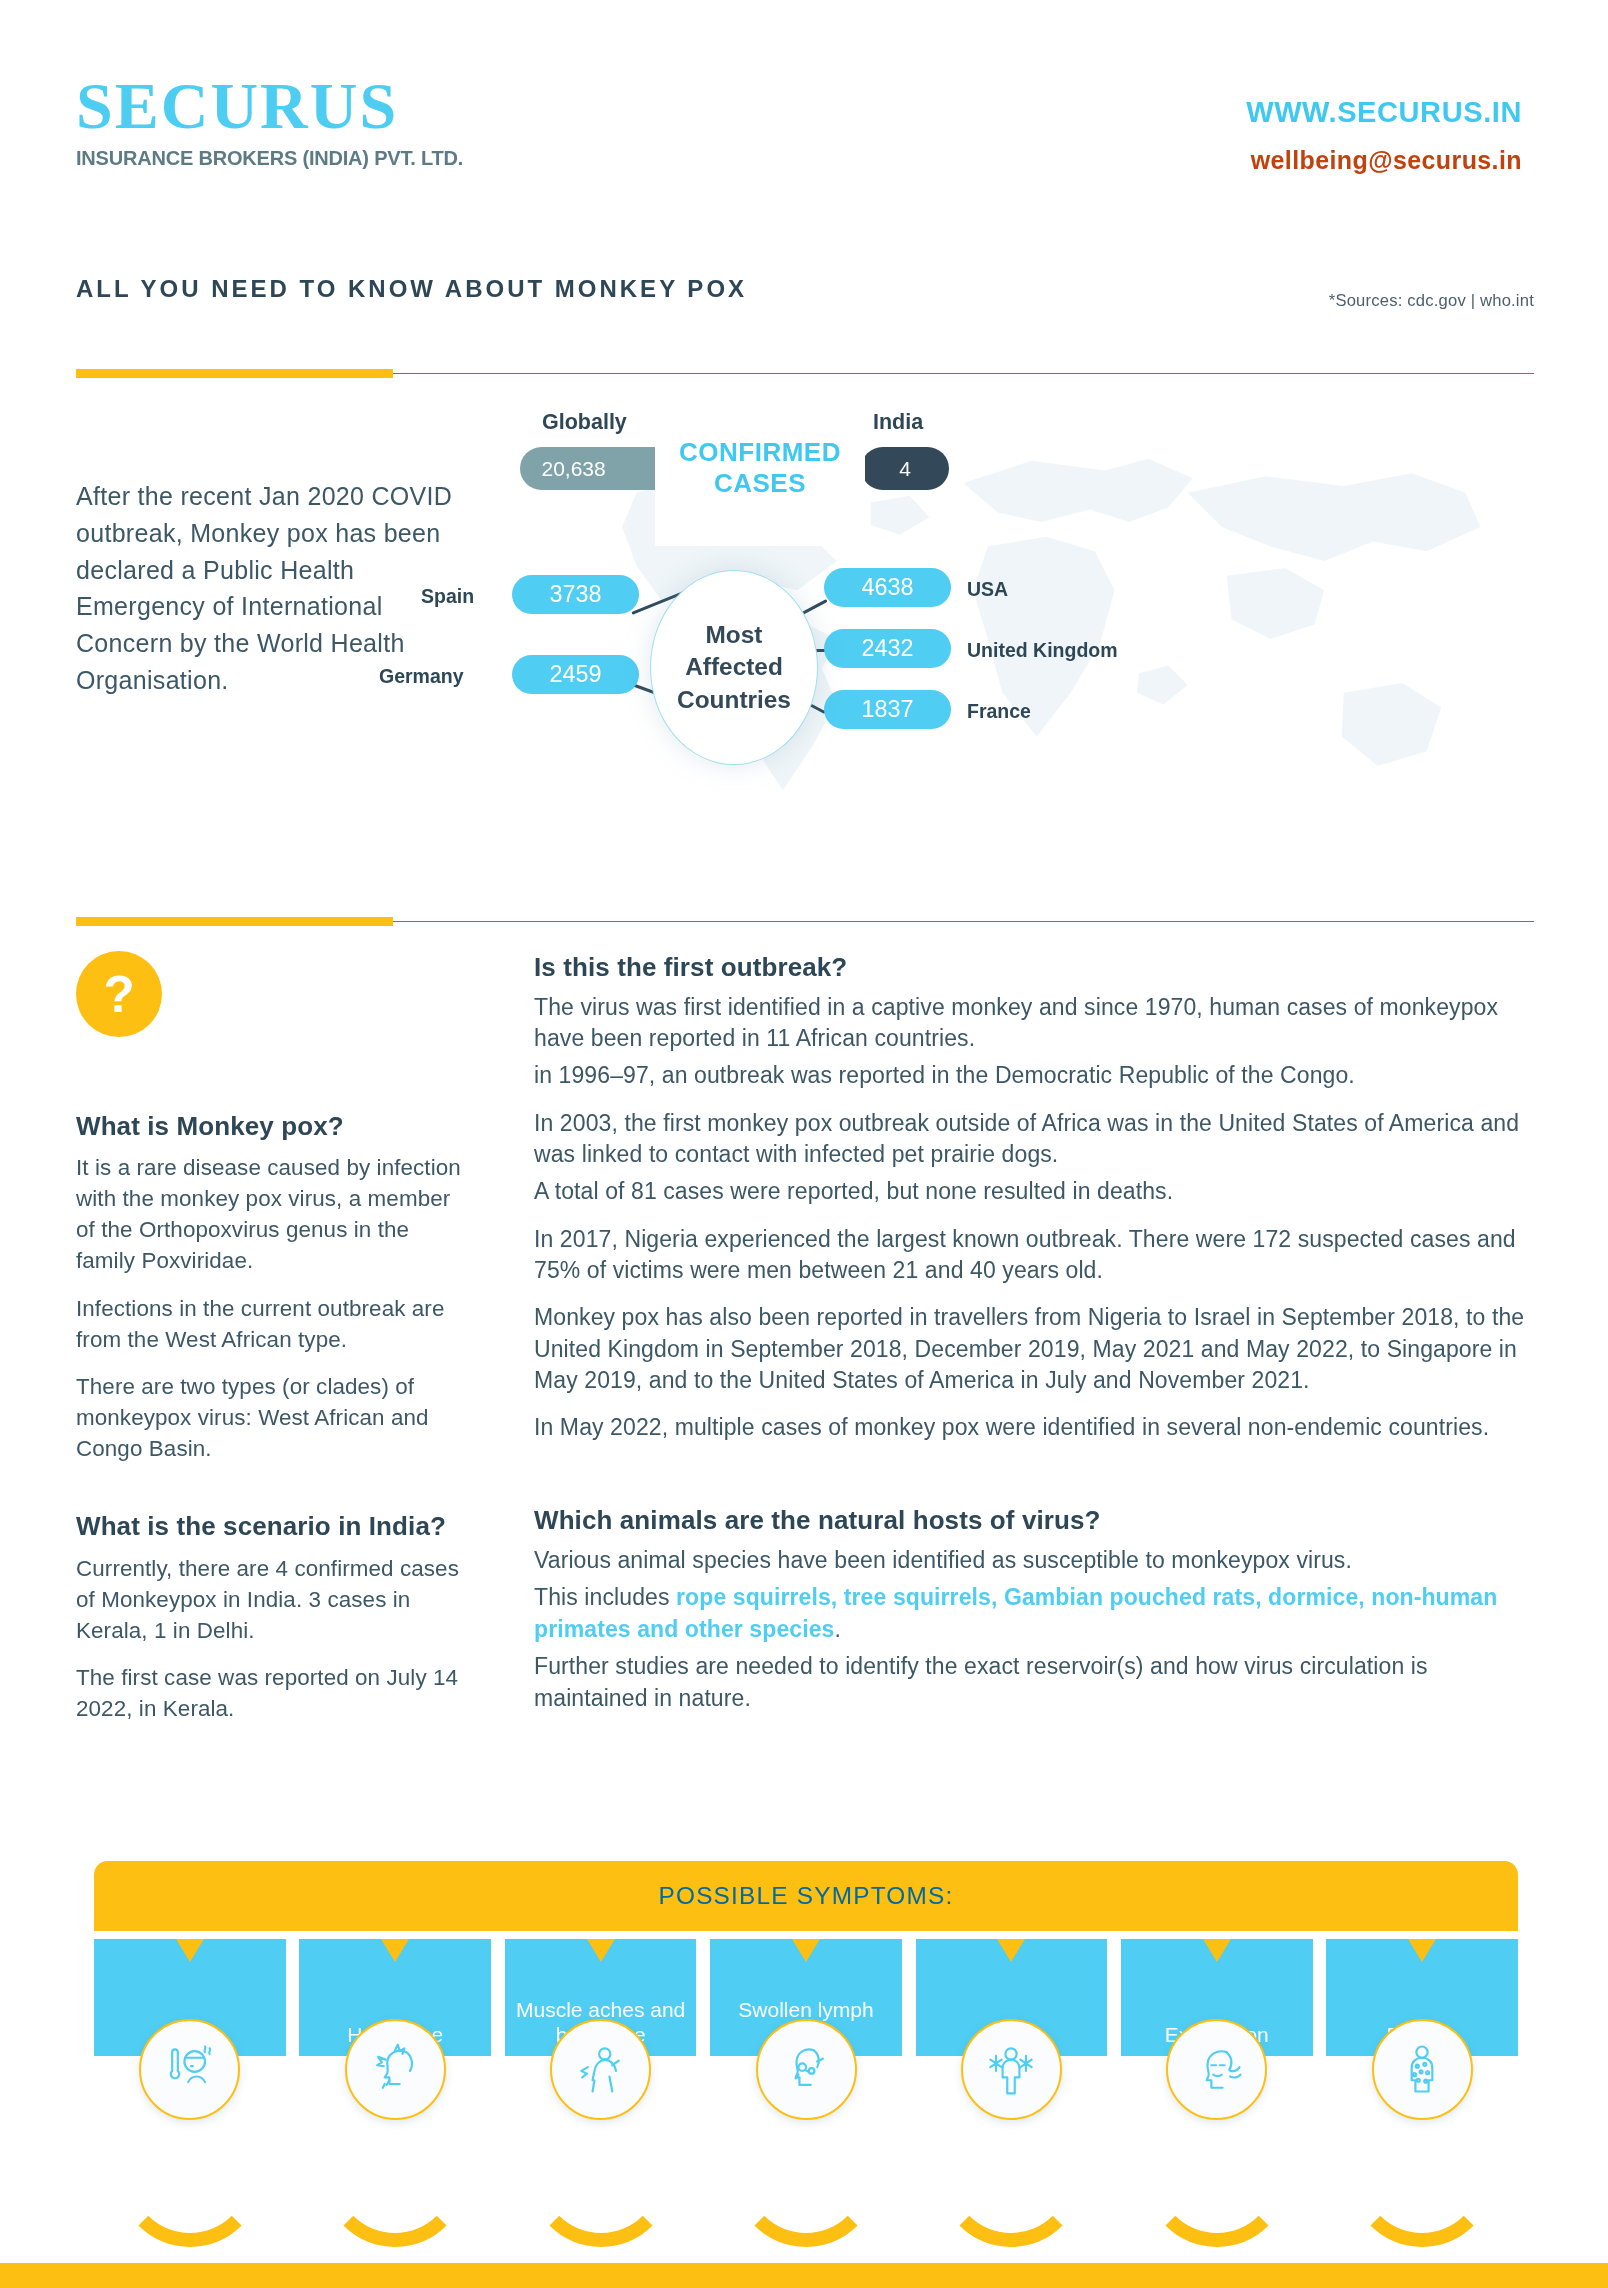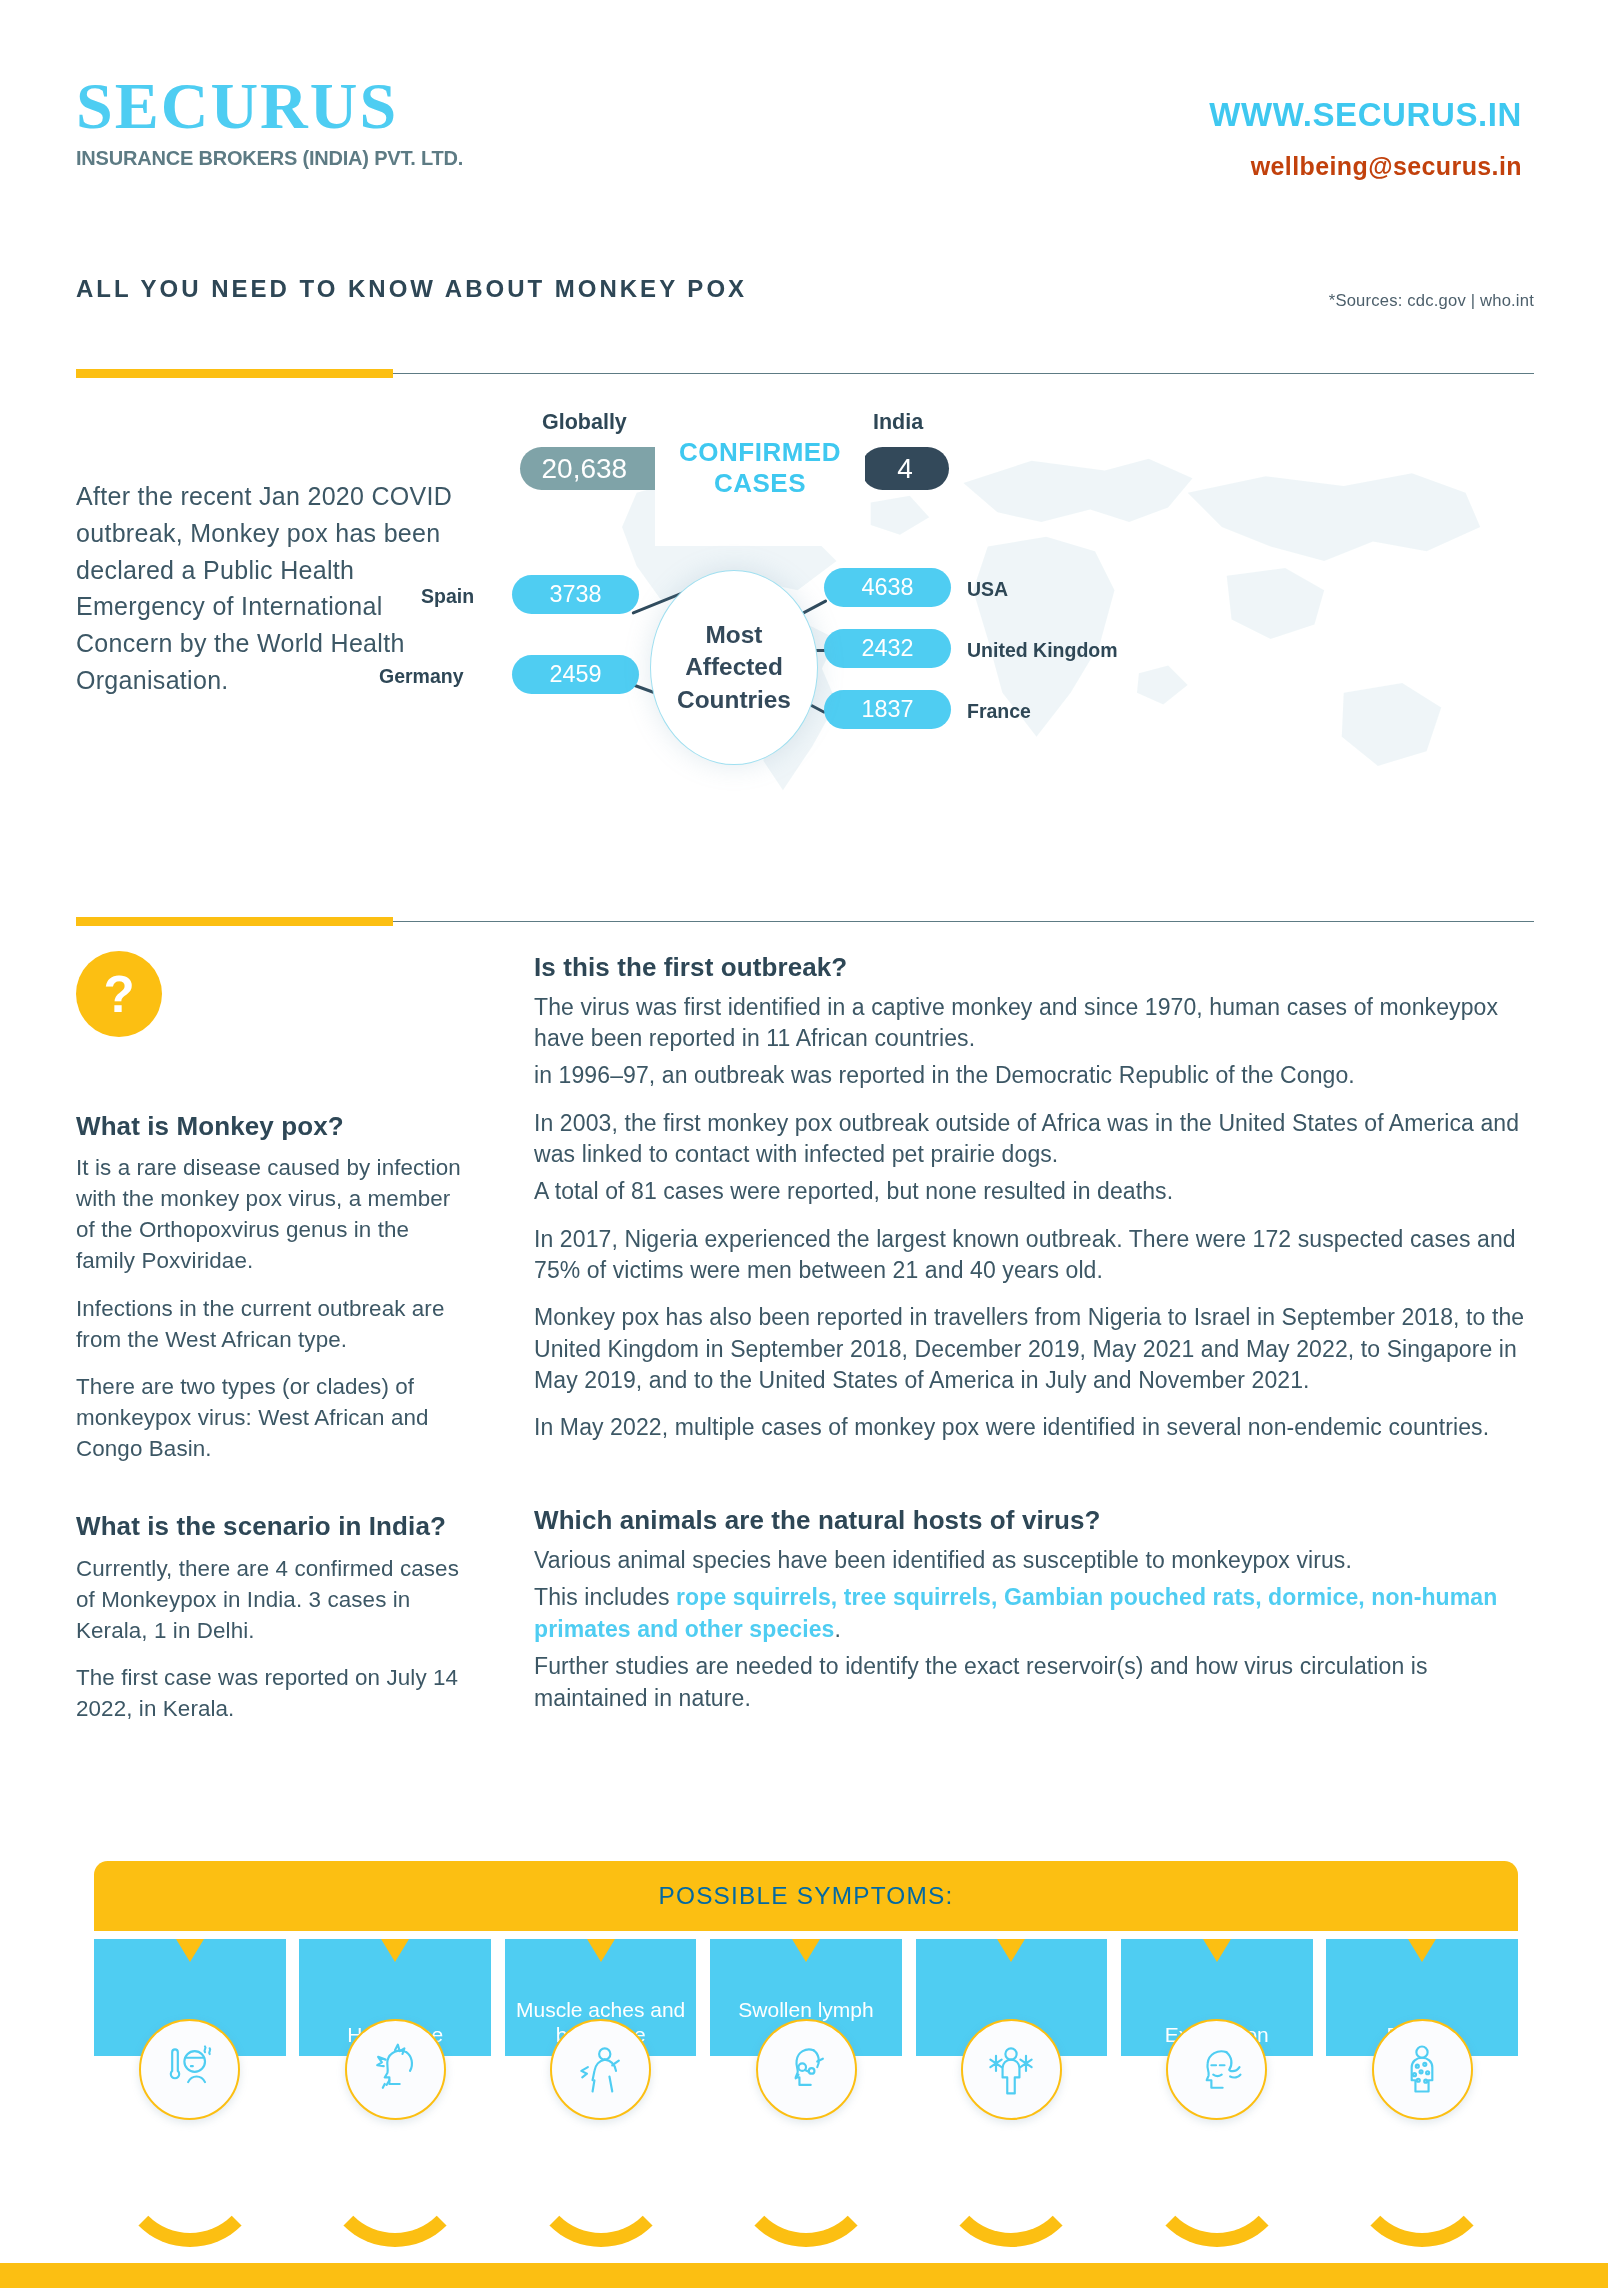--- a/index.html
+++ b/index.html
@@ -19,21 +19,21 @@
     font-size: 66px; font-weight: 700; color: #4ecdf2;
     letter-spacing: 2px; line-height: 1;
   }
   .logo-sub {
     font-family: "Liberation Sans", sans-serif;
     font-size: 20px; font-weight: 700; color: #5d7b84;
     letter-spacing: -0.2px; margin-top: 7.8px;
   }
   .contact { position: absolute; right: 86px; top: 93px; text-align: right; }
   .contact-web {
-    font-size: 33px; font-weight: 700; color: #3fc8f0;
+    font-size: 29px; font-weight: 700; color: #3fc8f0;
     letter-spacing: 0.6px; line-height: 1.35;
   }
   .contact-mail {
     font-size: 25px; font-weight: 700; color: #c2410c;
     letter-spacing: 0.4px; line-height: 1.35; margin-top: 12px;
   }
 
   
   .title-row { position: absolute; left: 76px; top: 275px; width: 1458px; height: 59px; }
   .main-title {
@@ -65,21 +65,21 @@
   }
 
   .stats-inner { position: absolute; left: 405px; top: 0; width: 1053px; height: 517px; }
 
   .stat-label {
     position: absolute; font-size: 21.5px; font-weight: 700; color: #2e4756;
   }
   .stat-pill {
     position: absolute; height: 43px; border-radius: 21.5px;
     display: flex; align-items: center;
-    color: #ffffff; font-size: 28px; font-weight: 400;
+    color: #ffffff; font-size: 21px; font-weight: 400;
   }
   #globally-label { left: 61px; top: 19.5px; }
   #globally-pill { left: 39px; top: 57px; width: 195px; background: #7fa3a8; padding-left: 21.5px; }
   #india-label { left: 392px; top: 19.5px; }
   #india-pill { left: 380px; top: 57px; width: 88px; background: #33495a; justify-content: center; }
 
   .confirmed-box {
     position: absolute; left: 174px; top: 0; width: 210px; height: 156px;
     background: #ffffff; display: flex; align-items: center; justify-content: center;
   }

